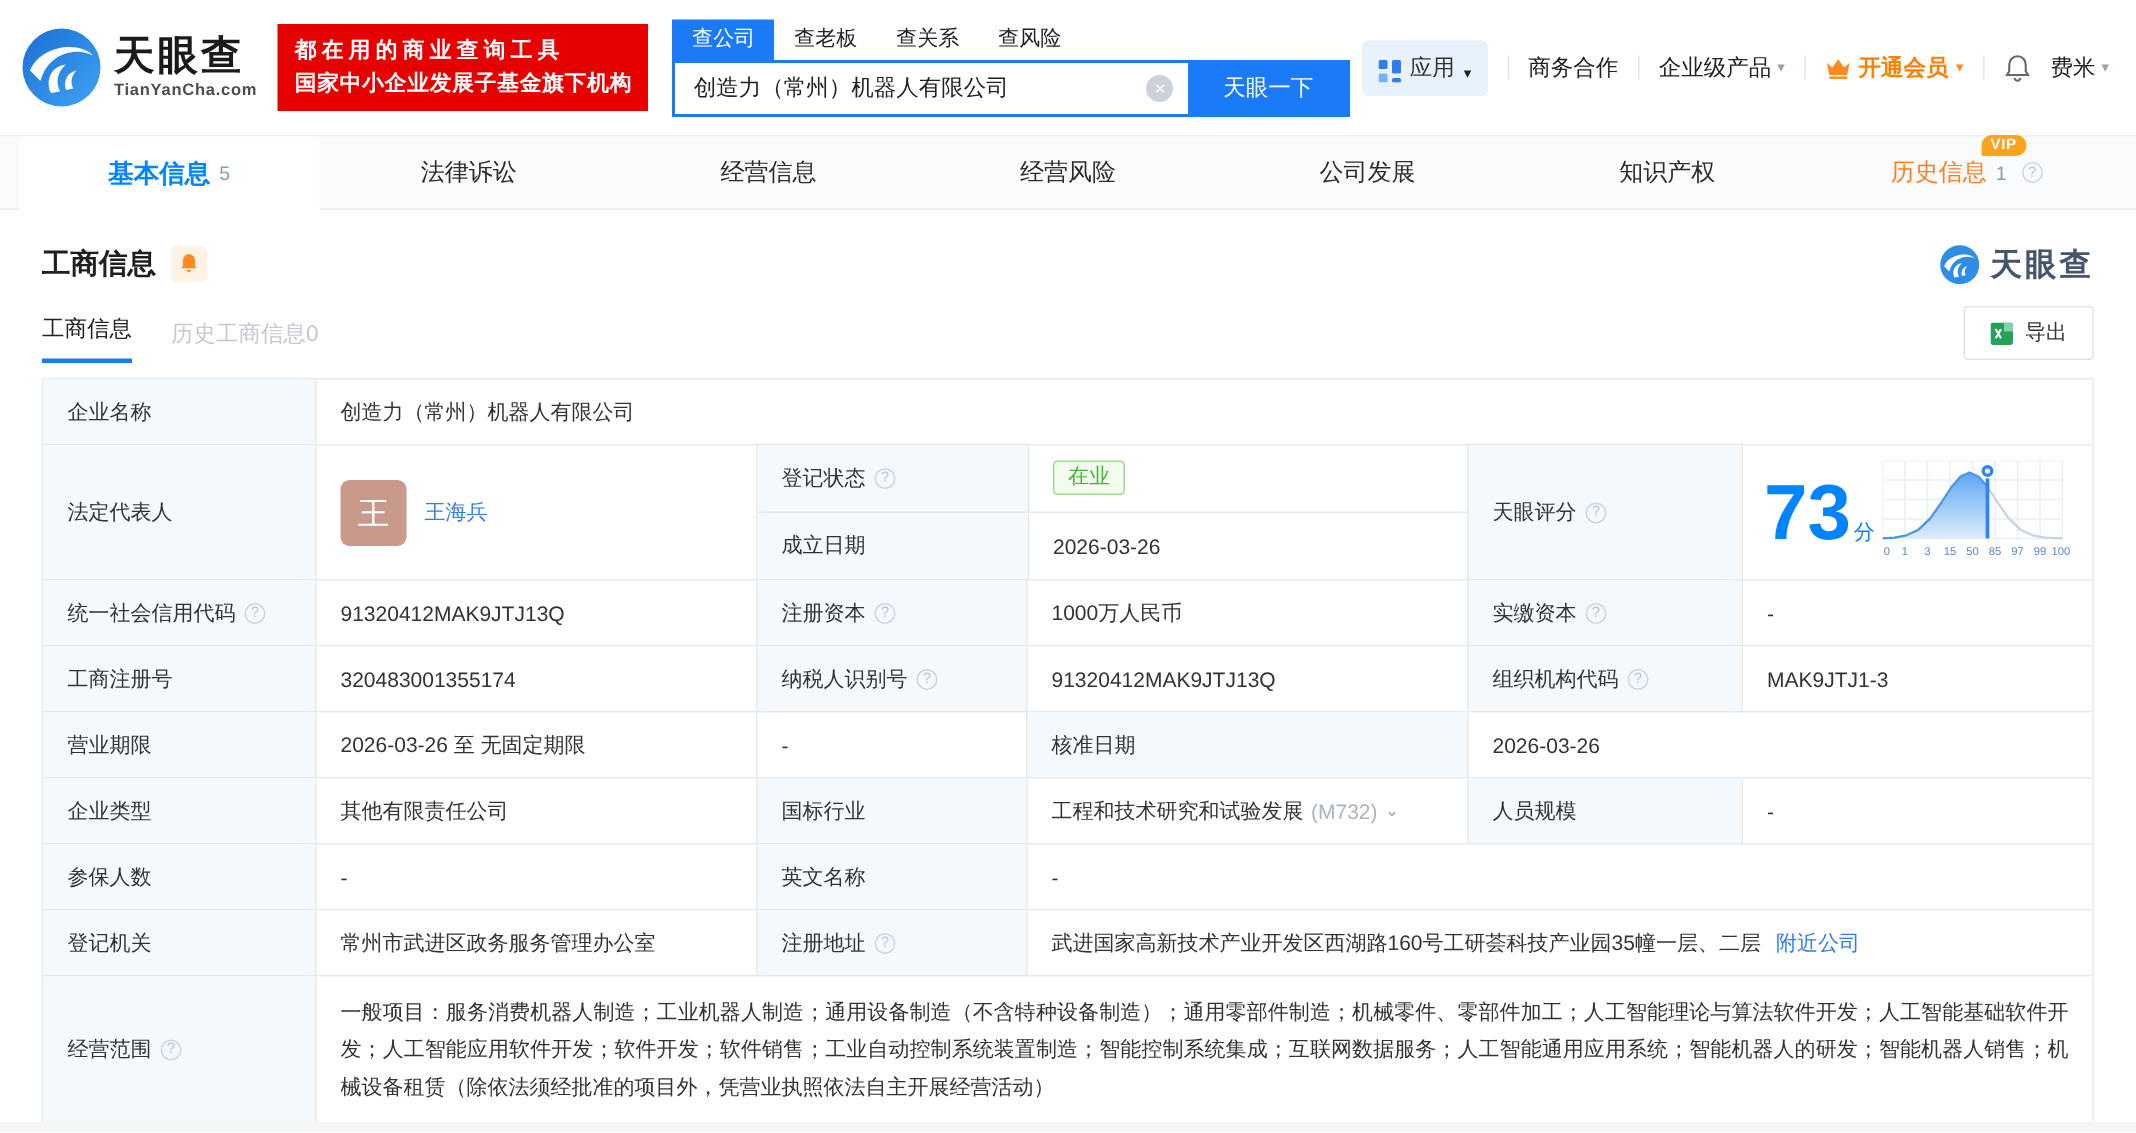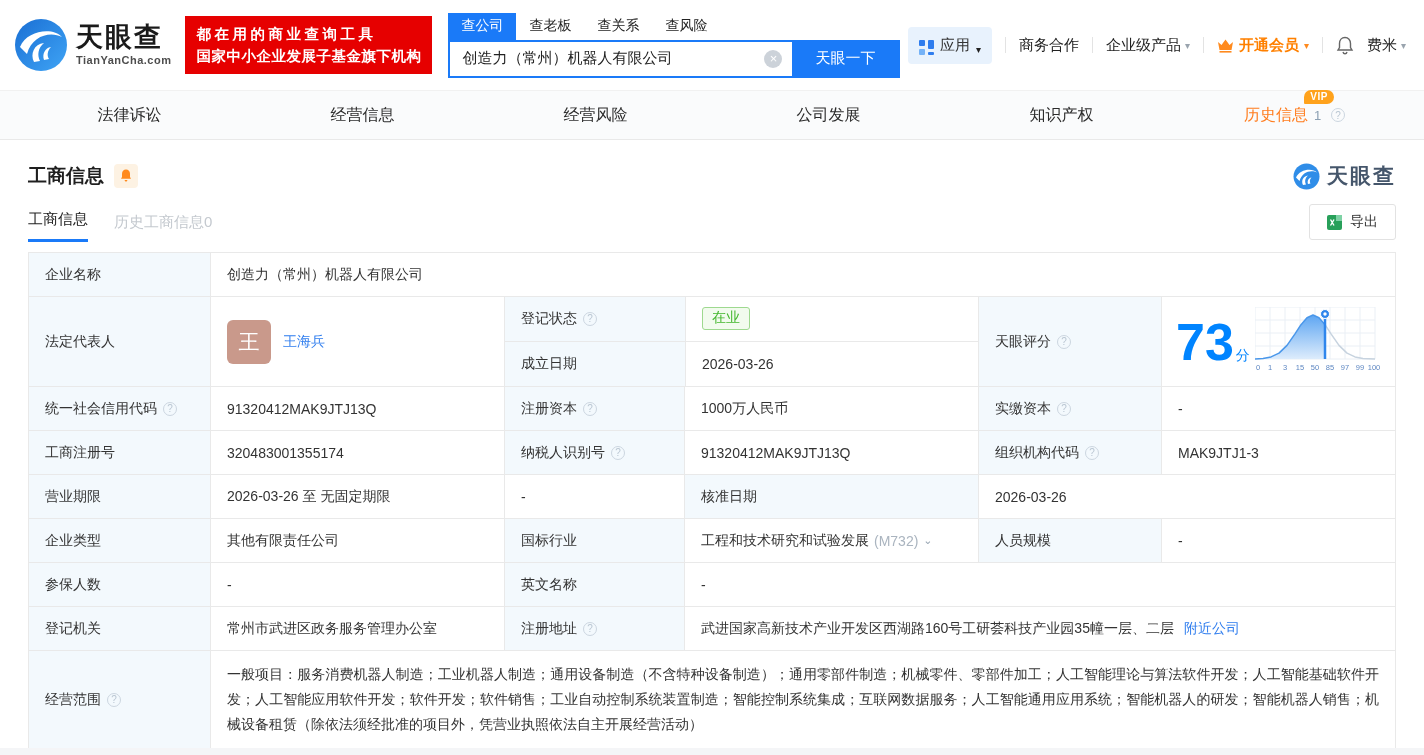--- a/index.html
+++ b/index.html
@@ -170,20 +170,24 @@
       </svg>
     </span>
     <span class="hnav">
       <span>费米</span>
       <span class="caret gray">▾</span>
     </span>
   </div>
 </header>
 
 <nav class="main-tabs">
+  <div class="mtab active">
+    <span>基本信息</span>
+    <span class="cnt">5</span>
+  </div>
   <div class="mtab">
     <span>法律诉讼</span>
   </div>
   <div class="mtab">
     <span>经营信息</span>
   </div>
   <div class="mtab">
     <span>经营风险</span>
   </div>
   <div class="mtab">

